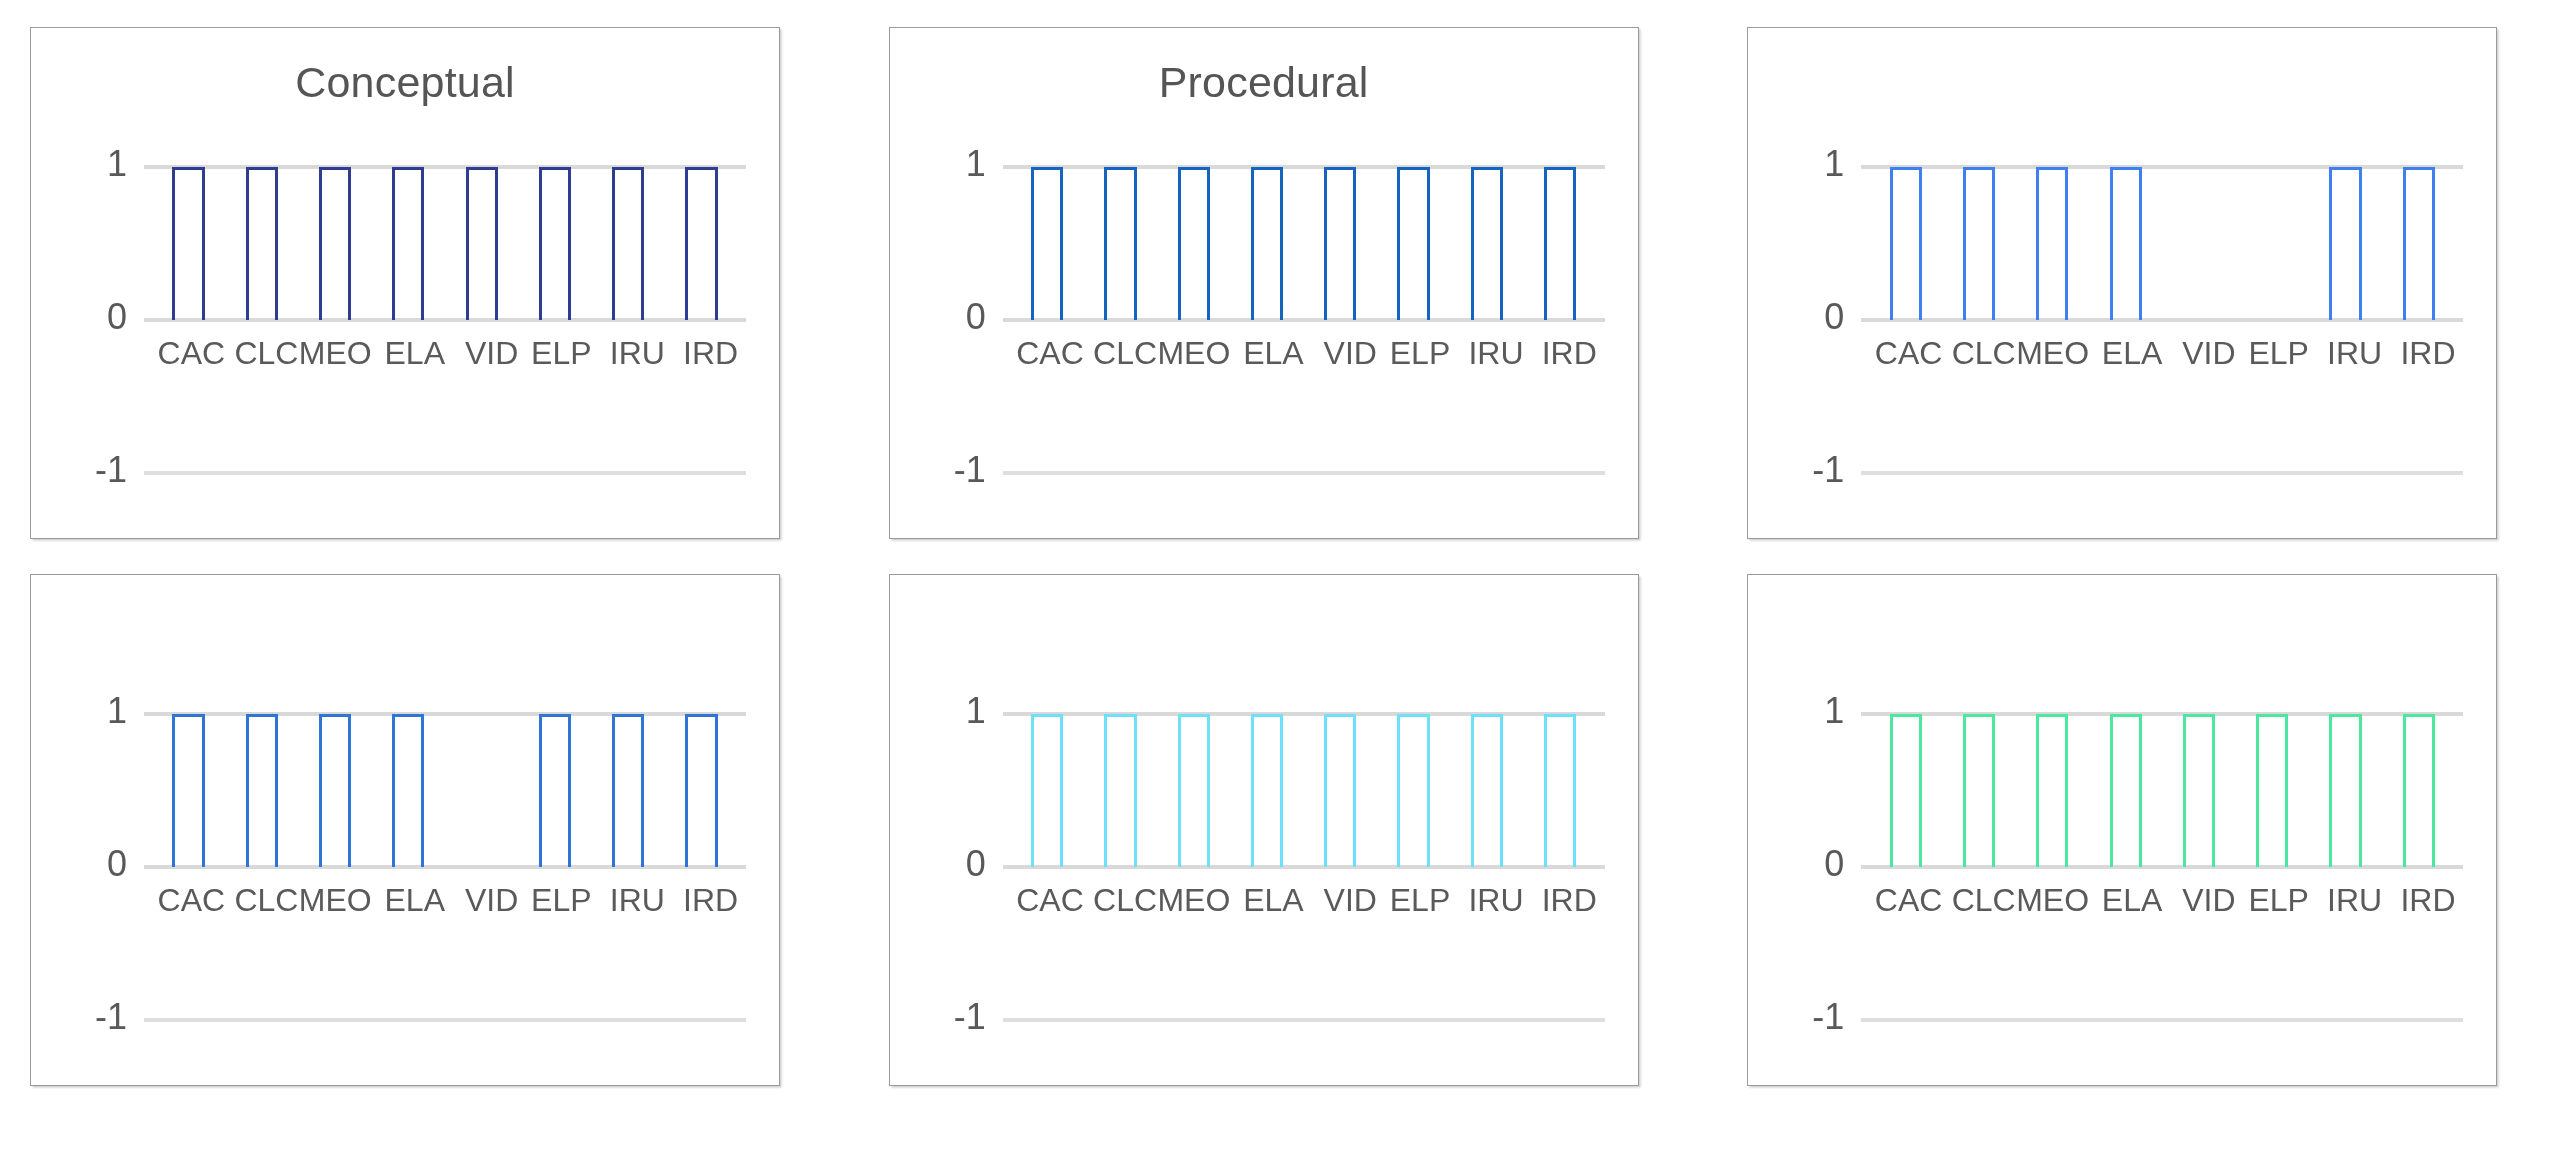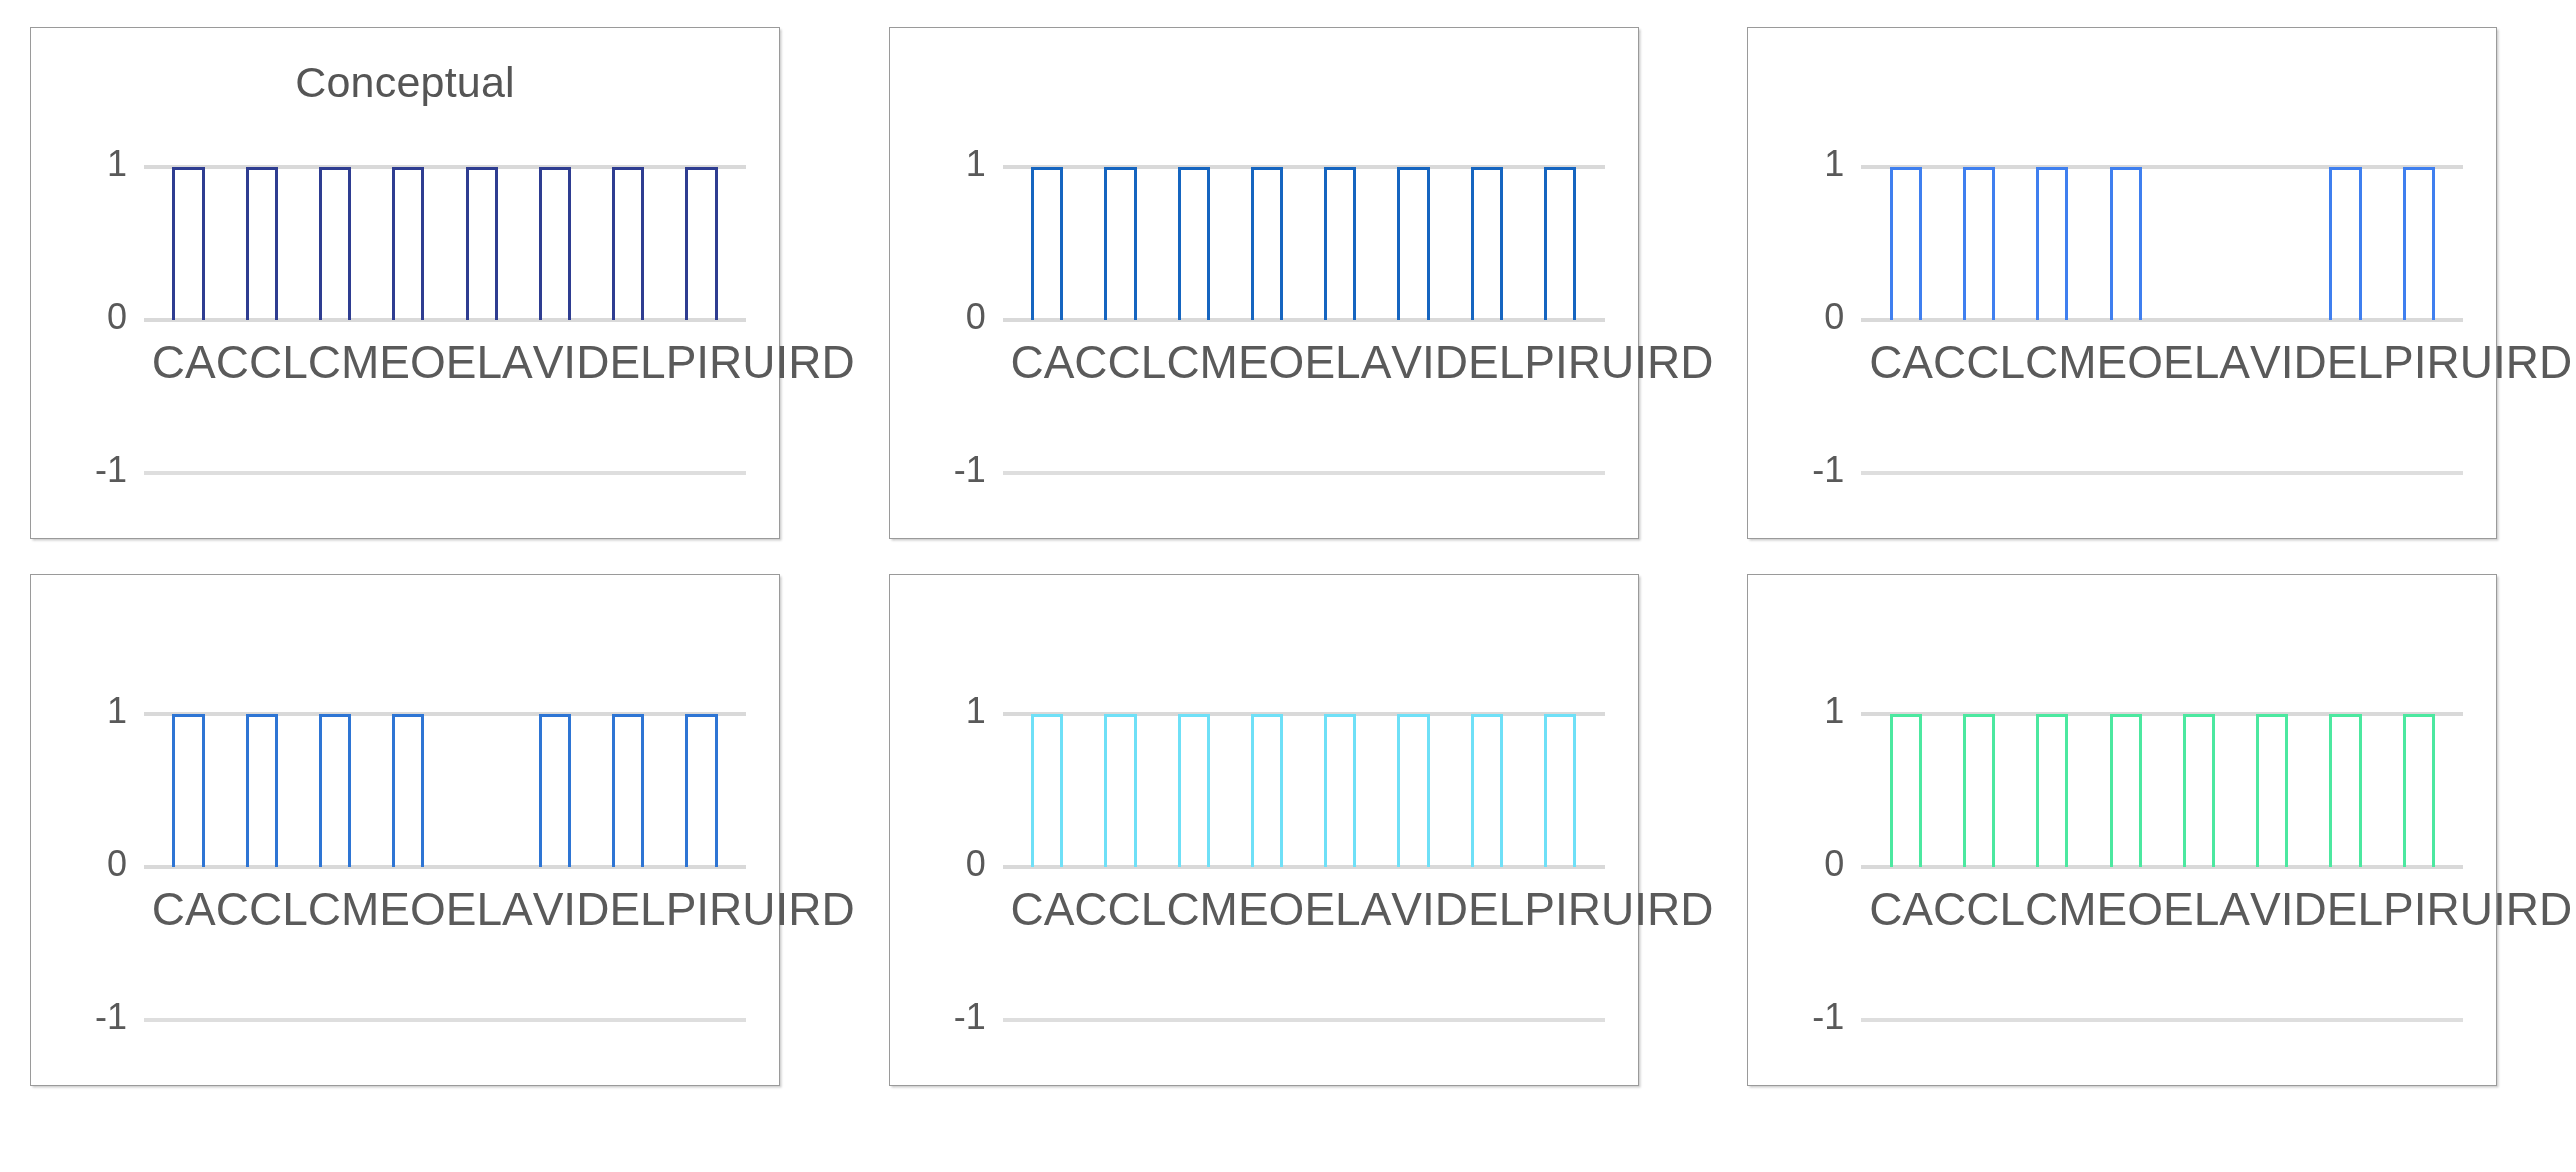--- a/index.html
+++ b/index.html
@@ -124,21 +124,21 @@
     top: 170px;
     width: 100%;
     display: flex;
     justify-content: space-between;
     box-sizing: border-box;
     padding: 0 7.8px;
   }
   .xlabel {
     flex: 1 1 0;
     text-align: right;
-    font-size: 46px;
+    font-size: 32px;
     color: #5a5a5a;
     white-space: nowrap;
   }
 </style>
 </head>
 <body>
 
 <div id="grid">
     <div class="panel-slot">
       <div class="panel">
@@ -184,20 +184,21 @@
             <div class="xlabel">VID</div>
             <div class="xlabel">ELP</div>
             <div class="xlabel">IRU</div>
             <div class="xlabel">IRD</div>
           </div>
         </div>
       </div>
     </div>
     <div class="panel-slot">
       <div class="panel">
+        <div class="panel-title">Procedural</div>
         <div class="plot">
           <div class="gridline g1"></div>
           <div class="ytick t1">1</div>
           <div class="gridline g0"></div>
           <div class="ytick t0">0</div>
           <div class="gridline gm1"></div>
           <div class="ytick tm1">-1</div>
           <div class="bars">
             <div class="bar-cell">
               <div class="bar" style="border-color: rgb(21, 101, 192);"></div>

